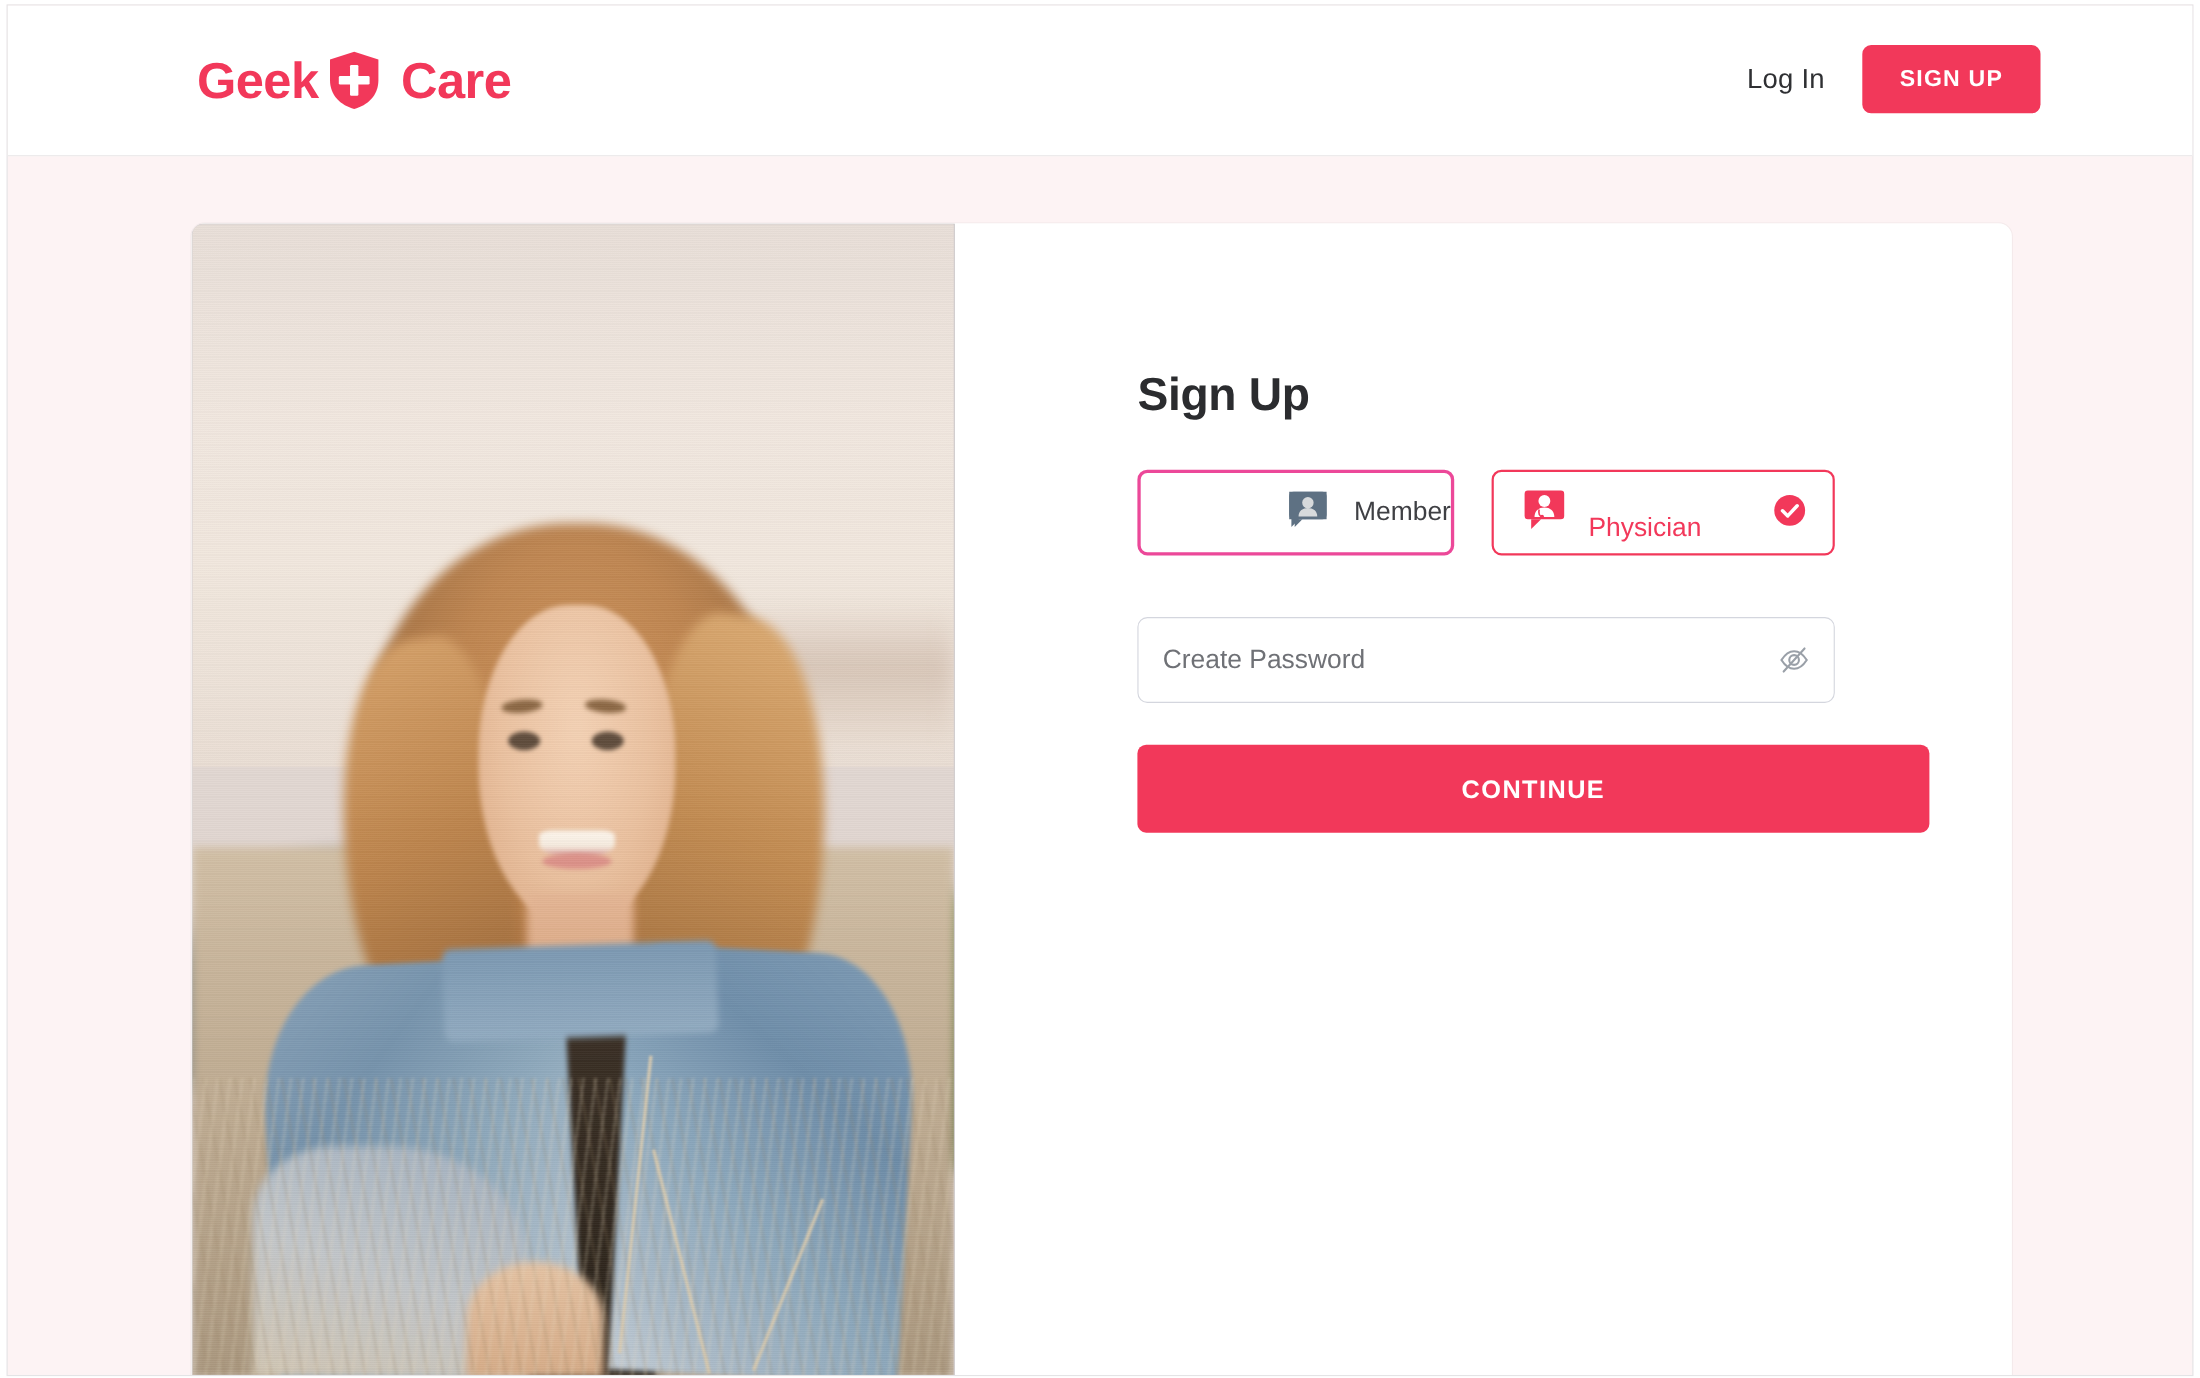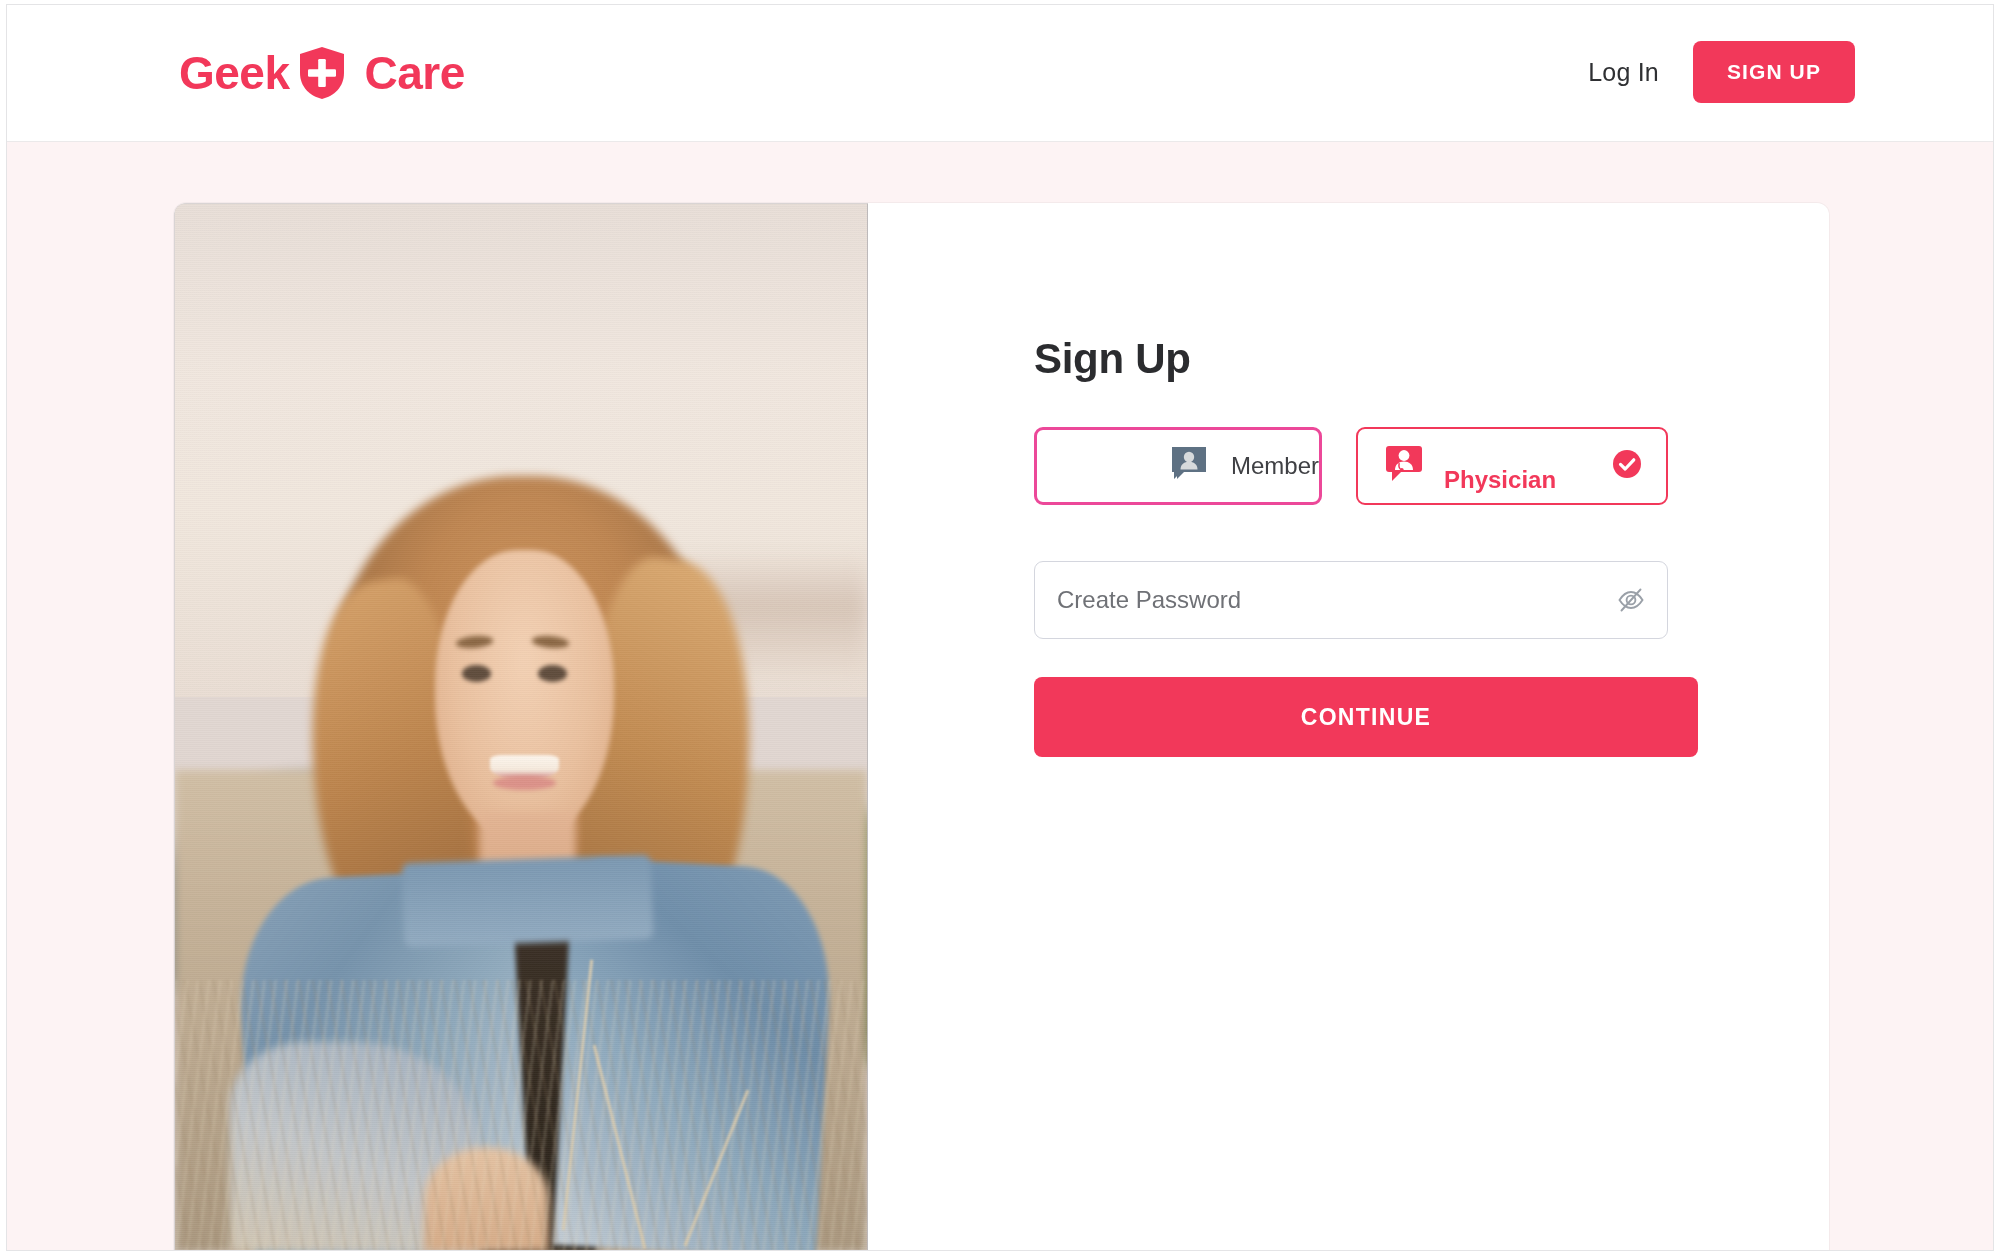--- a/index.html
+++ b/index.html
@@ -325,21 +325,21 @@
     gap: 18px;
     position: relative;
   }
   .role-label {
     font-size: 24px;
     color: #3f4044;
   }
   .role-label-active {
     font-size: 24px;
     color: #f2385a;
-    font-weight: 700;
+    font-weight: 400;
     flex: 1;
     margin-top: 28px;
   }
 
   .field {
     position: relative;
     width: 634px;
     height: 78px;
     border: 1px solid #d4d6de;
     border-radius: 9px;
@@ -396,21 +396,21 @@
     color: #f2546e;
     letter-spacing: 0.1px;
   }
   .terms-link {
     color: #f2546e;
     text-decoration: underline;
     cursor: pointer;
   }
 
   .continue-btn {
-    width: 664px;
+    width: 720px;
     height: 80px;
     background: #f2385a;
     border: none;
     border-radius: 8px;
     color: #ffffff;
     font-size: 23px;
     font-weight: 700;
     letter-spacing: 1.3px;
     cursor: pointer;
     font-family: "Liberation Sans", sans-serif;

